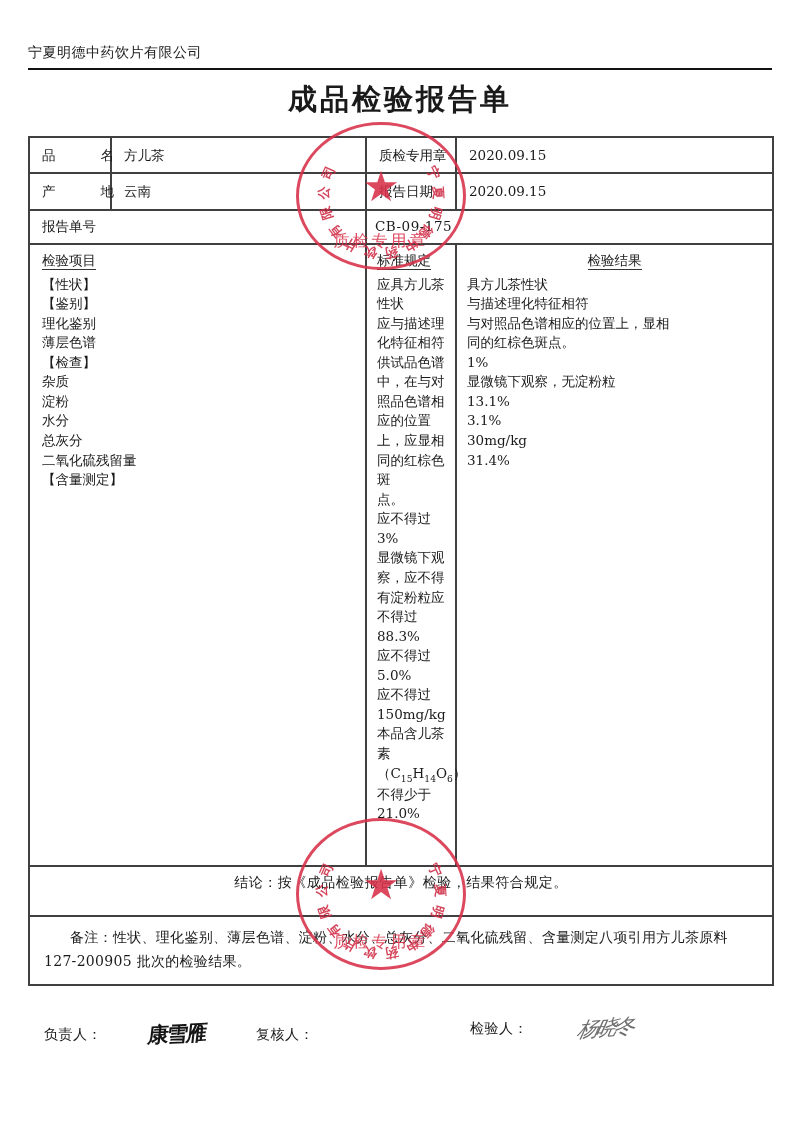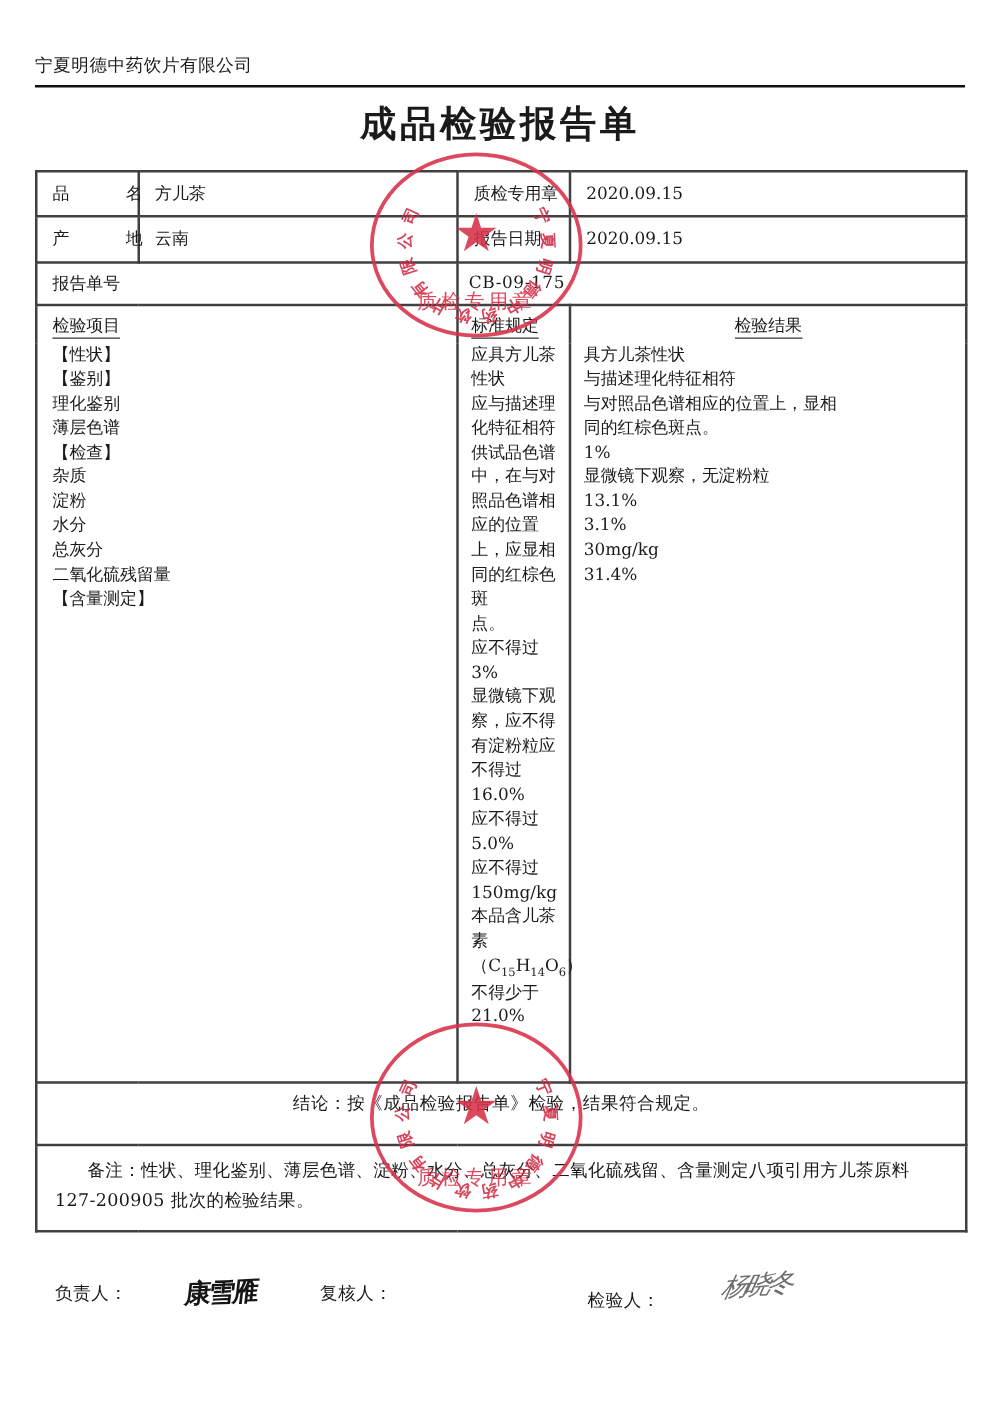--- a/index.html
+++ b/index.html
@@ -176,21 +176,21 @@
     height: 50px;
   }
   .sig-item {
     position: absolute;
     font-size: 14px;
     white-space: nowrap;
   }
   .sig-item .sig-label { letter-spacing: 0.5px; }
   .sig-a { left: 16px;  top: 14px; }
   .sig-b { left: 228px; top: 14px; }
-  .sig-c { left: 442px; top: 20px; }
+  .sig-c { left: 442px; top: 8px; }
 
   .handwrite {
     position: absolute;
     font-family: "DejaVu Serif", "Liberation Serif", serif;
     color: #151515;
     white-space: nowrap;
   }
   .hw-a {
     left: 104px; top: -6px;
     font-size: 21px;
@@ -366,21 +366,21 @@
             <li>应具方儿茶性状</li>
             <li></li>
             <li>应与描述理化特征相符</li>
             <li>供试品色谱中，在与对照品色谱相</li>
             <li>应的位置上，应显相同的红棕色斑</li>
             <li>点。</li>
             <li></li>
             <li></li>
             <li>应不得过 3%</li>
             <li>显微镜下观察，应不得有淀粉粒应</li>
-            <li>不得过 16.0%</li>
+            <li>不得过 88.3%</li>
             <li>应不得过 5.0%</li>
             <li>应不得过 150mg/kg</li>
             <li><span>本品含儿茶素（C</span><sub>15</sub><span>H</span><sub>14</sub><span>O</span><sub>6</sub><span>）不得少于</span></li>
             <li>21.0%</li>
           </ul>
         </td>
         <td class="res-col right">
           <ul class="res-list">
             <li></li>
             <li>具方儿茶性状</li>

